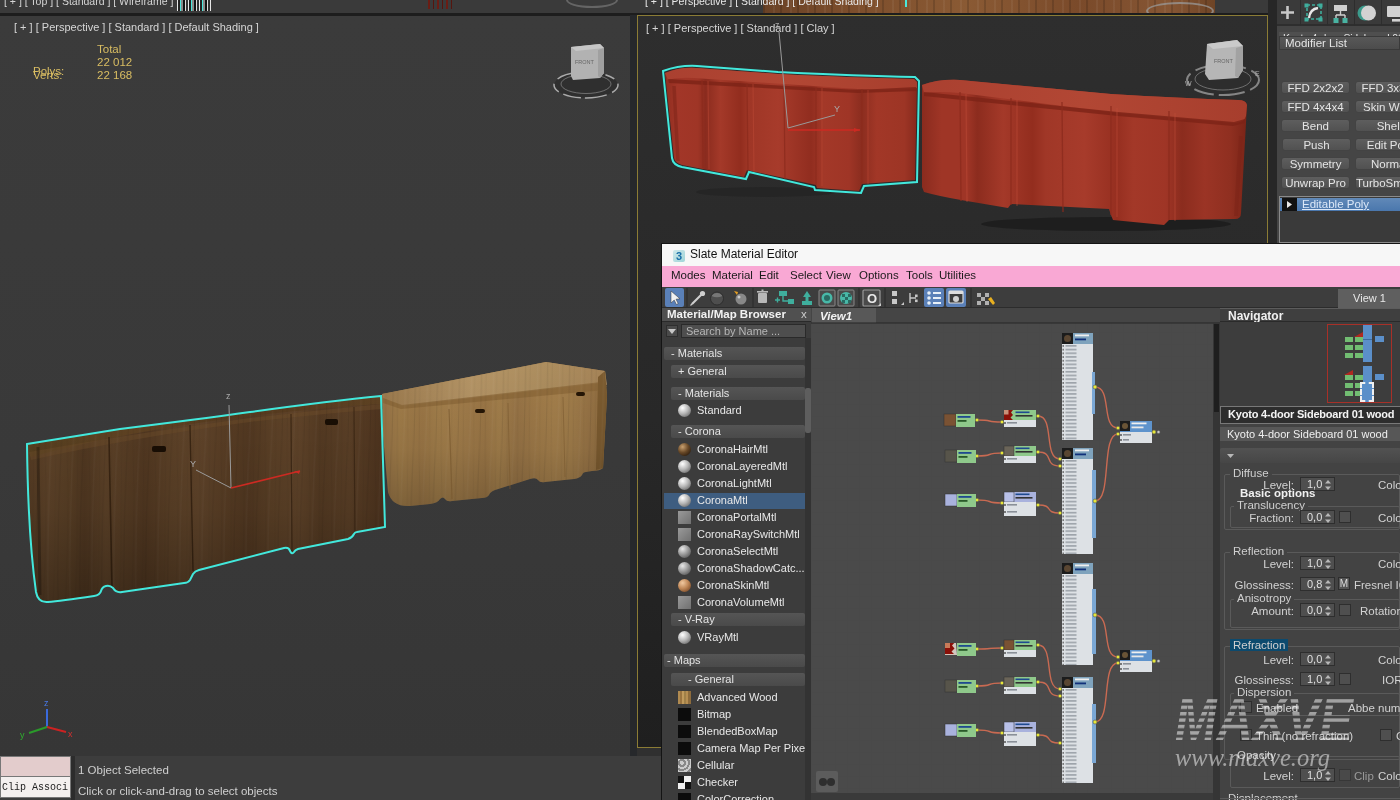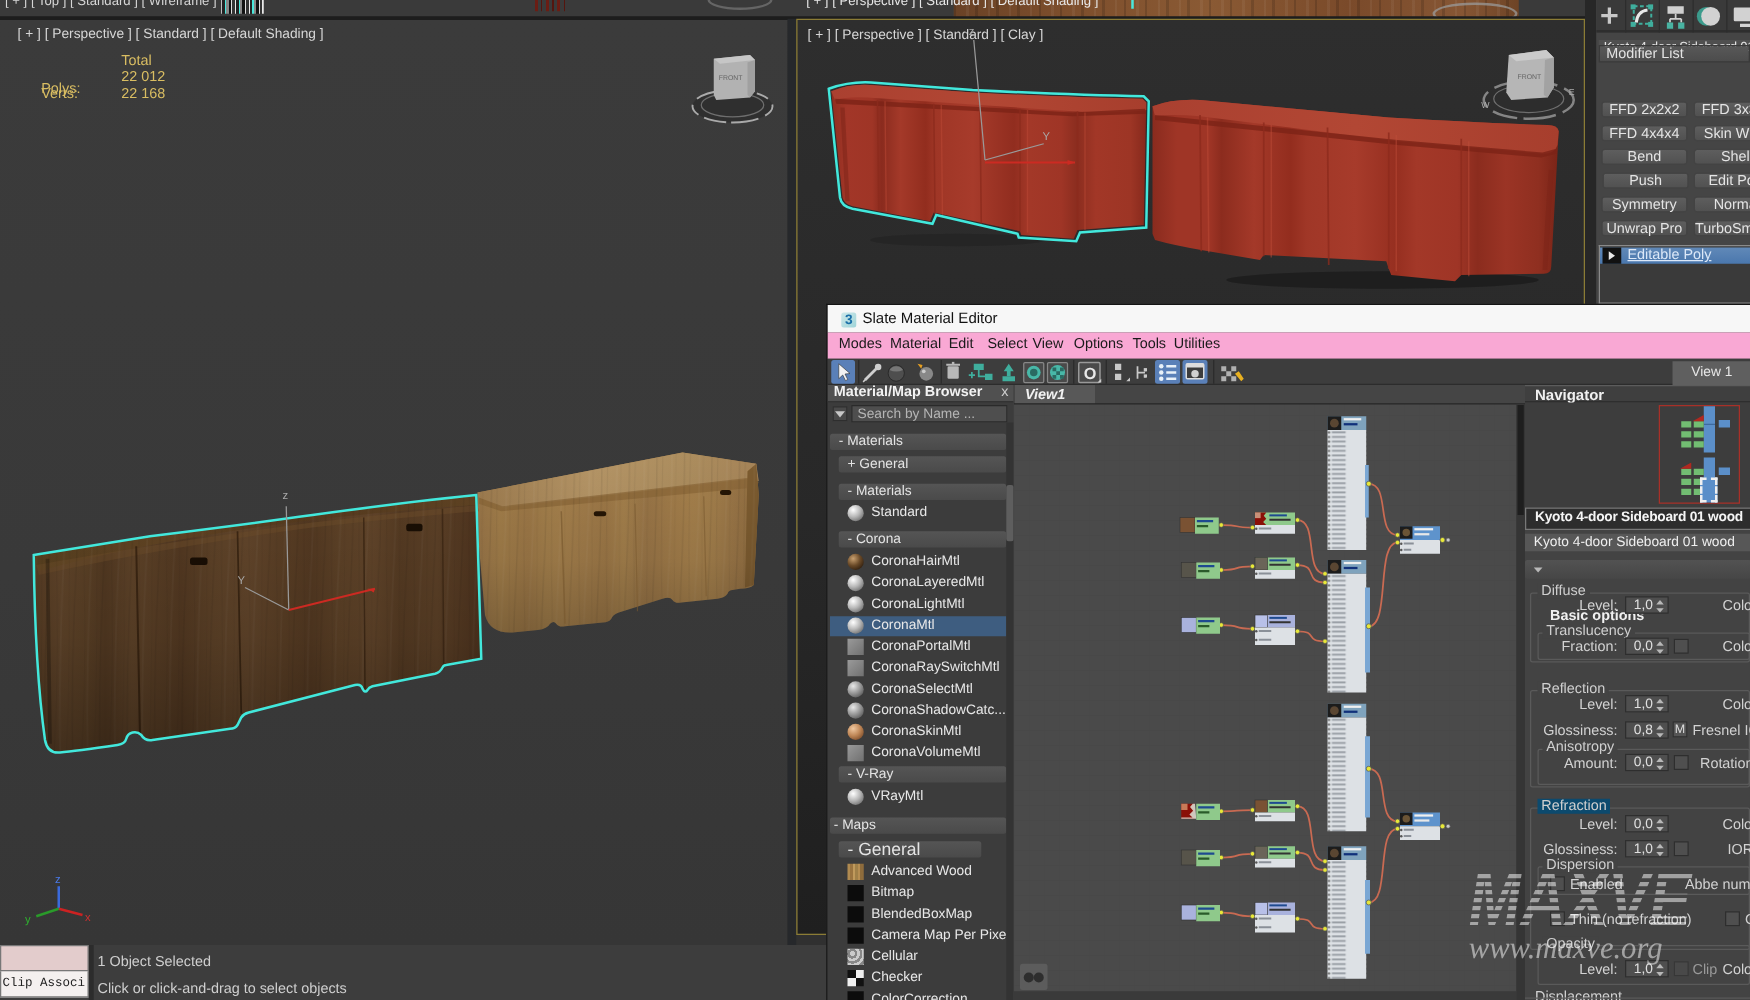--- a/index.html
+++ b/index.html
@@ -474,21 +474,21 @@
   <div class="abs" style="left:2px;top:287px;width:141px;height:16px;">
           <div class="abs" style="left:14px;top:1px;width:13px;height:13px;background:linear-gradient(135deg,#9a9a9a,#707070);"></div>
           <div class="abs" style="left:33px;top:1px;color:#e8e8e8;font-size:11px;white-space:nowrap;">CoronaVolumeMtl</div>
         </div>
   <div class="abs" style="left:9px;top:305px;width:134px;height:13px;background:linear-gradient(180deg,#555,#4a4a4a);border-radius:2px;color:#e4e4e4;font-size:11px;line-height:13px;padding-left:7px;">- V-Ray</div>
   <div class="abs" style="left:2px;top:322px;width:141px;height:16px;">
           <div class="abs" style="left:14px;top:1px;width:13px;height:13px;background:radial-gradient(circle at 35% 30%,#ffffff 0%,#b8b8b8 45%,#6a6a6a 85%);border-radius:50%;"></div>
           <div class="abs" style="left:33px;top:1px;color:#e8e8e8;font-size:11px;white-space:nowrap;">VRayMtl</div>
         </div>
   <div class="abs" style="left:2px;top:346px;width:141px;height:13px;background:linear-gradient(180deg,#555,#4a4a4a);border-radius:2px;color:#e4e4e4;font-size:11px;line-height:13px;padding-left:3px;">- Maps</div>
-  <div class="abs" style="left:9px;top:365px;width:114px;height:13px;background:linear-gradient(180deg,#555,#4a4a4a);border-radius:2px;color:#e4e4e4;font-size:14px;line-height:13px;padding-left:7px;">- General</div>
+  <div class="abs" style="left:9px;top:365px;width:134px;height:13px;background:linear-gradient(180deg,#555,#4a4a4a);border-radius:2px;color:#e4e4e4;font-size:11px;line-height:13px;padding-left:17px;">- General</div>
   <div class="abs" style="left:2px;top:382px;width:141px;height:16px;">
           <div class="abs" style="left:14px;top:1px;width:13px;height:13px;background:linear-gradient(90deg,#b08a50 0 2px,#9a7440 2px 4px,#c09a5c 4px 6px,#a08048 6px 8px,#b68e52 8px 10px,#8e6c3c 10px 13px);"></div>
           <div class="abs" style="left:33px;top:1px;color:#e8e8e8;font-size:11px;white-space:nowrap;">Advanced Wood</div>
         </div>
   <div class="abs" style="left:2px;top:399px;width:141px;height:16px;">
           <div class="abs" style="left:14px;top:1px;width:13px;height:13px;background:#0c0c0c;"></div>
           <div class="abs" style="left:33px;top:1px;color:#e8e8e8;font-size:11px;white-space:nowrap;">Bitmap</div>
         </div>
   <div class="abs" style="left:2px;top:416px;width:141px;height:16px;">
           <div class="abs" style="left:14px;top:1px;width:13px;height:13px;background:#0c0c0c;"></div>

